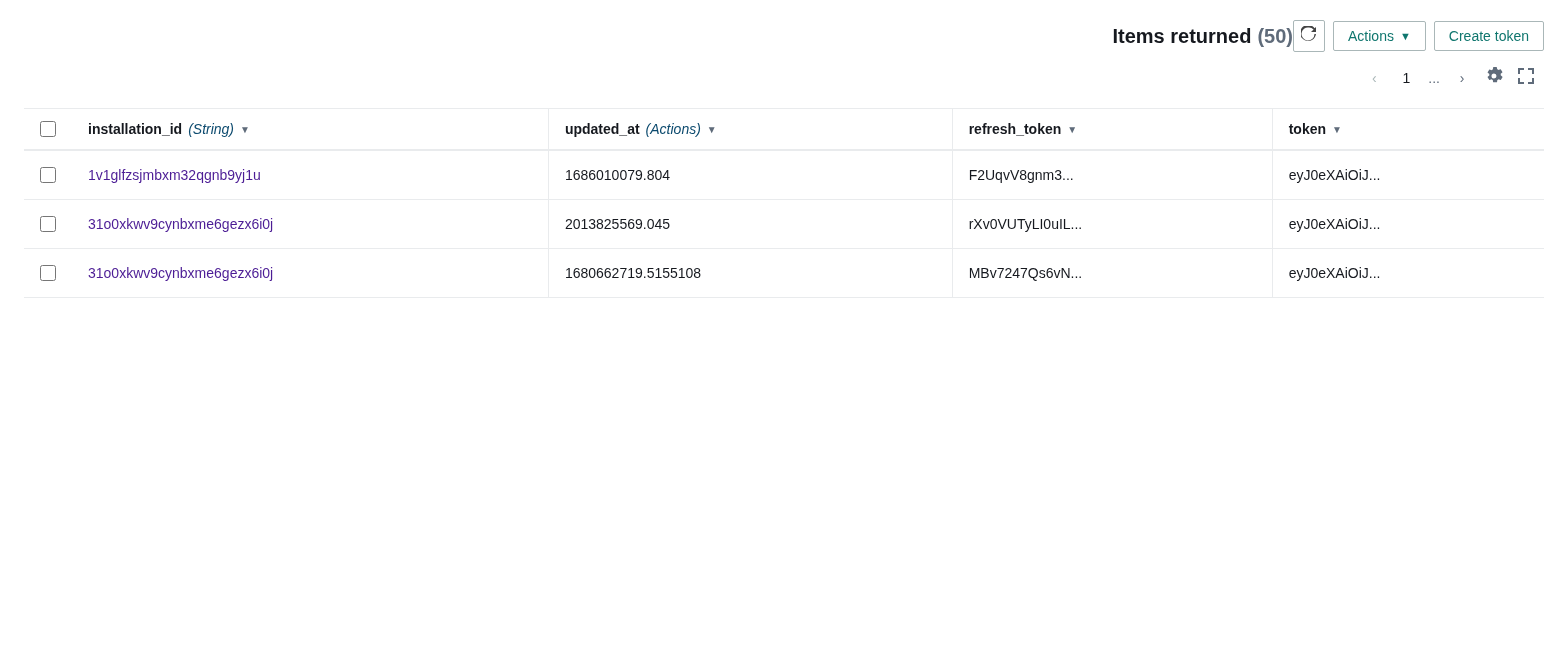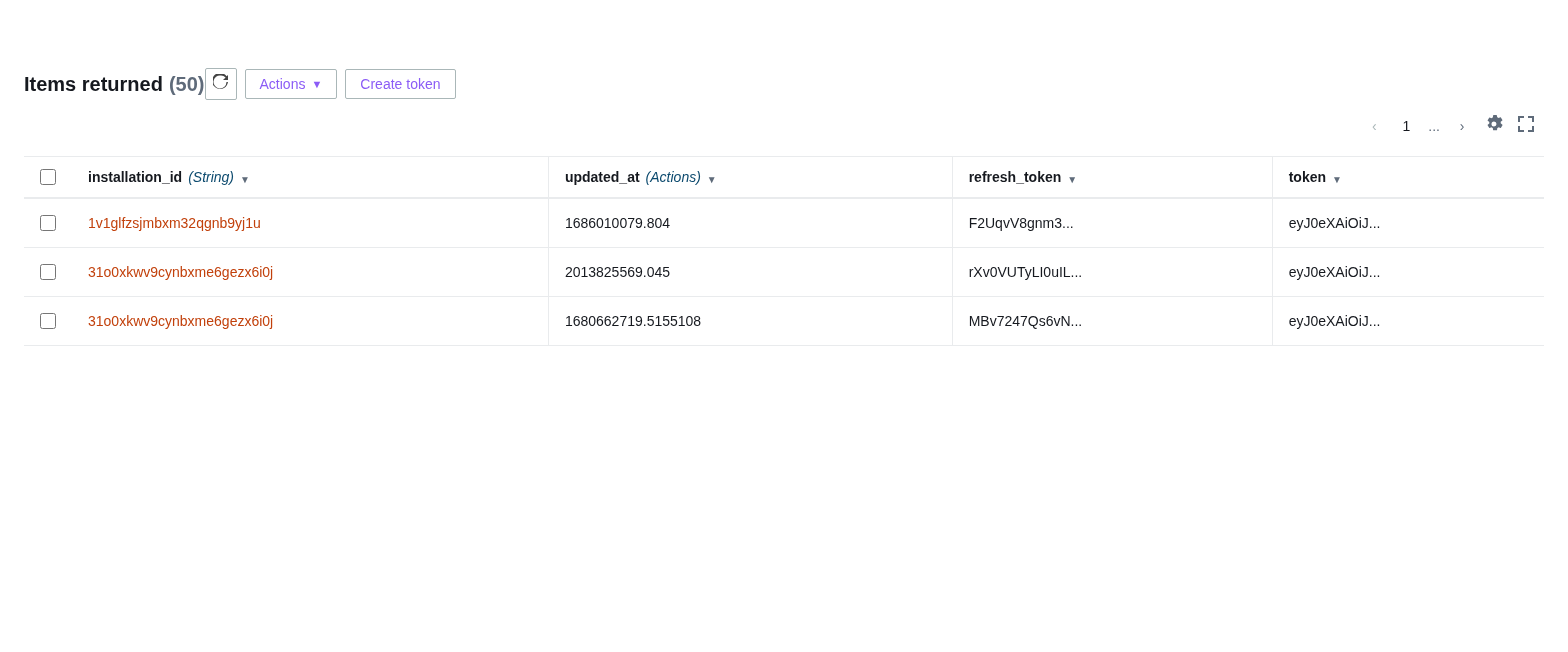--- a/index.html
+++ b/index.html
@@ -19,23 +19,22 @@
       background: #fff;
       padding: 20px 24px;
       min-height: 652px;
       width: 1568px;
     }
 
     
     .header-row {
       display: flex;
       align-items: center;
-      justify-content: flex-start;
+      justify-content: flex-end;
       margin-bottom: 12px;
-      margin-top: 48px;
     }
 
     .title-section {
       display: flex;
       align-items: baseline;
       gap: 6px;
     }
 
     .title-text {
       font-size: 20px;
@@ -58,21 +57,21 @@
     .btn {
       display: flex;
       align-items: center;
       gap: 6px;
       padding: 6px 14px;
       border: 1px solid #aab7b8;
       background: #fff;
       border-radius: 2px;
       cursor: pointer;
       font-size: 14px;
-      color: #8b5cf6;
+      color: #0f766e;
       font-weight: 400;
     }
 
     .btn-icon {
       width: 32px;
       height: 32px;
       display: flex;
       align-items: center;
       justify-content: center;
       border: 1px solid #aab7b8;
@@ -159,21 +158,21 @@
       background: #fff;
     }
 
     thead th.checkbox-col {
       width: 48px;
       padding: 12px;
     }
 
     .th-content {
       display: flex;
-      align-items: flex-end;
+      align-items: center;
       gap: 6px;
     }
 
     .col-type {
       font-style: italic;
       font-weight: 400;
       color: #0c4a6e;
     }
 
     .sort-icon {
@@ -210,21 +209,21 @@
     }
 
     input[type="checkbox"] {
       width: 16px;
       height: 16px;
       cursor: pointer;
       accent-color: #0972d3;
     }
 
     .link-cell {
-      color: #c2410c;
+      color: #4c1d95;
       text-decoration: none;
       cursor: pointer;
     }
   </style>
 </head>
 <body>
 
 <div class="container">
 
   <div class="header-row">

